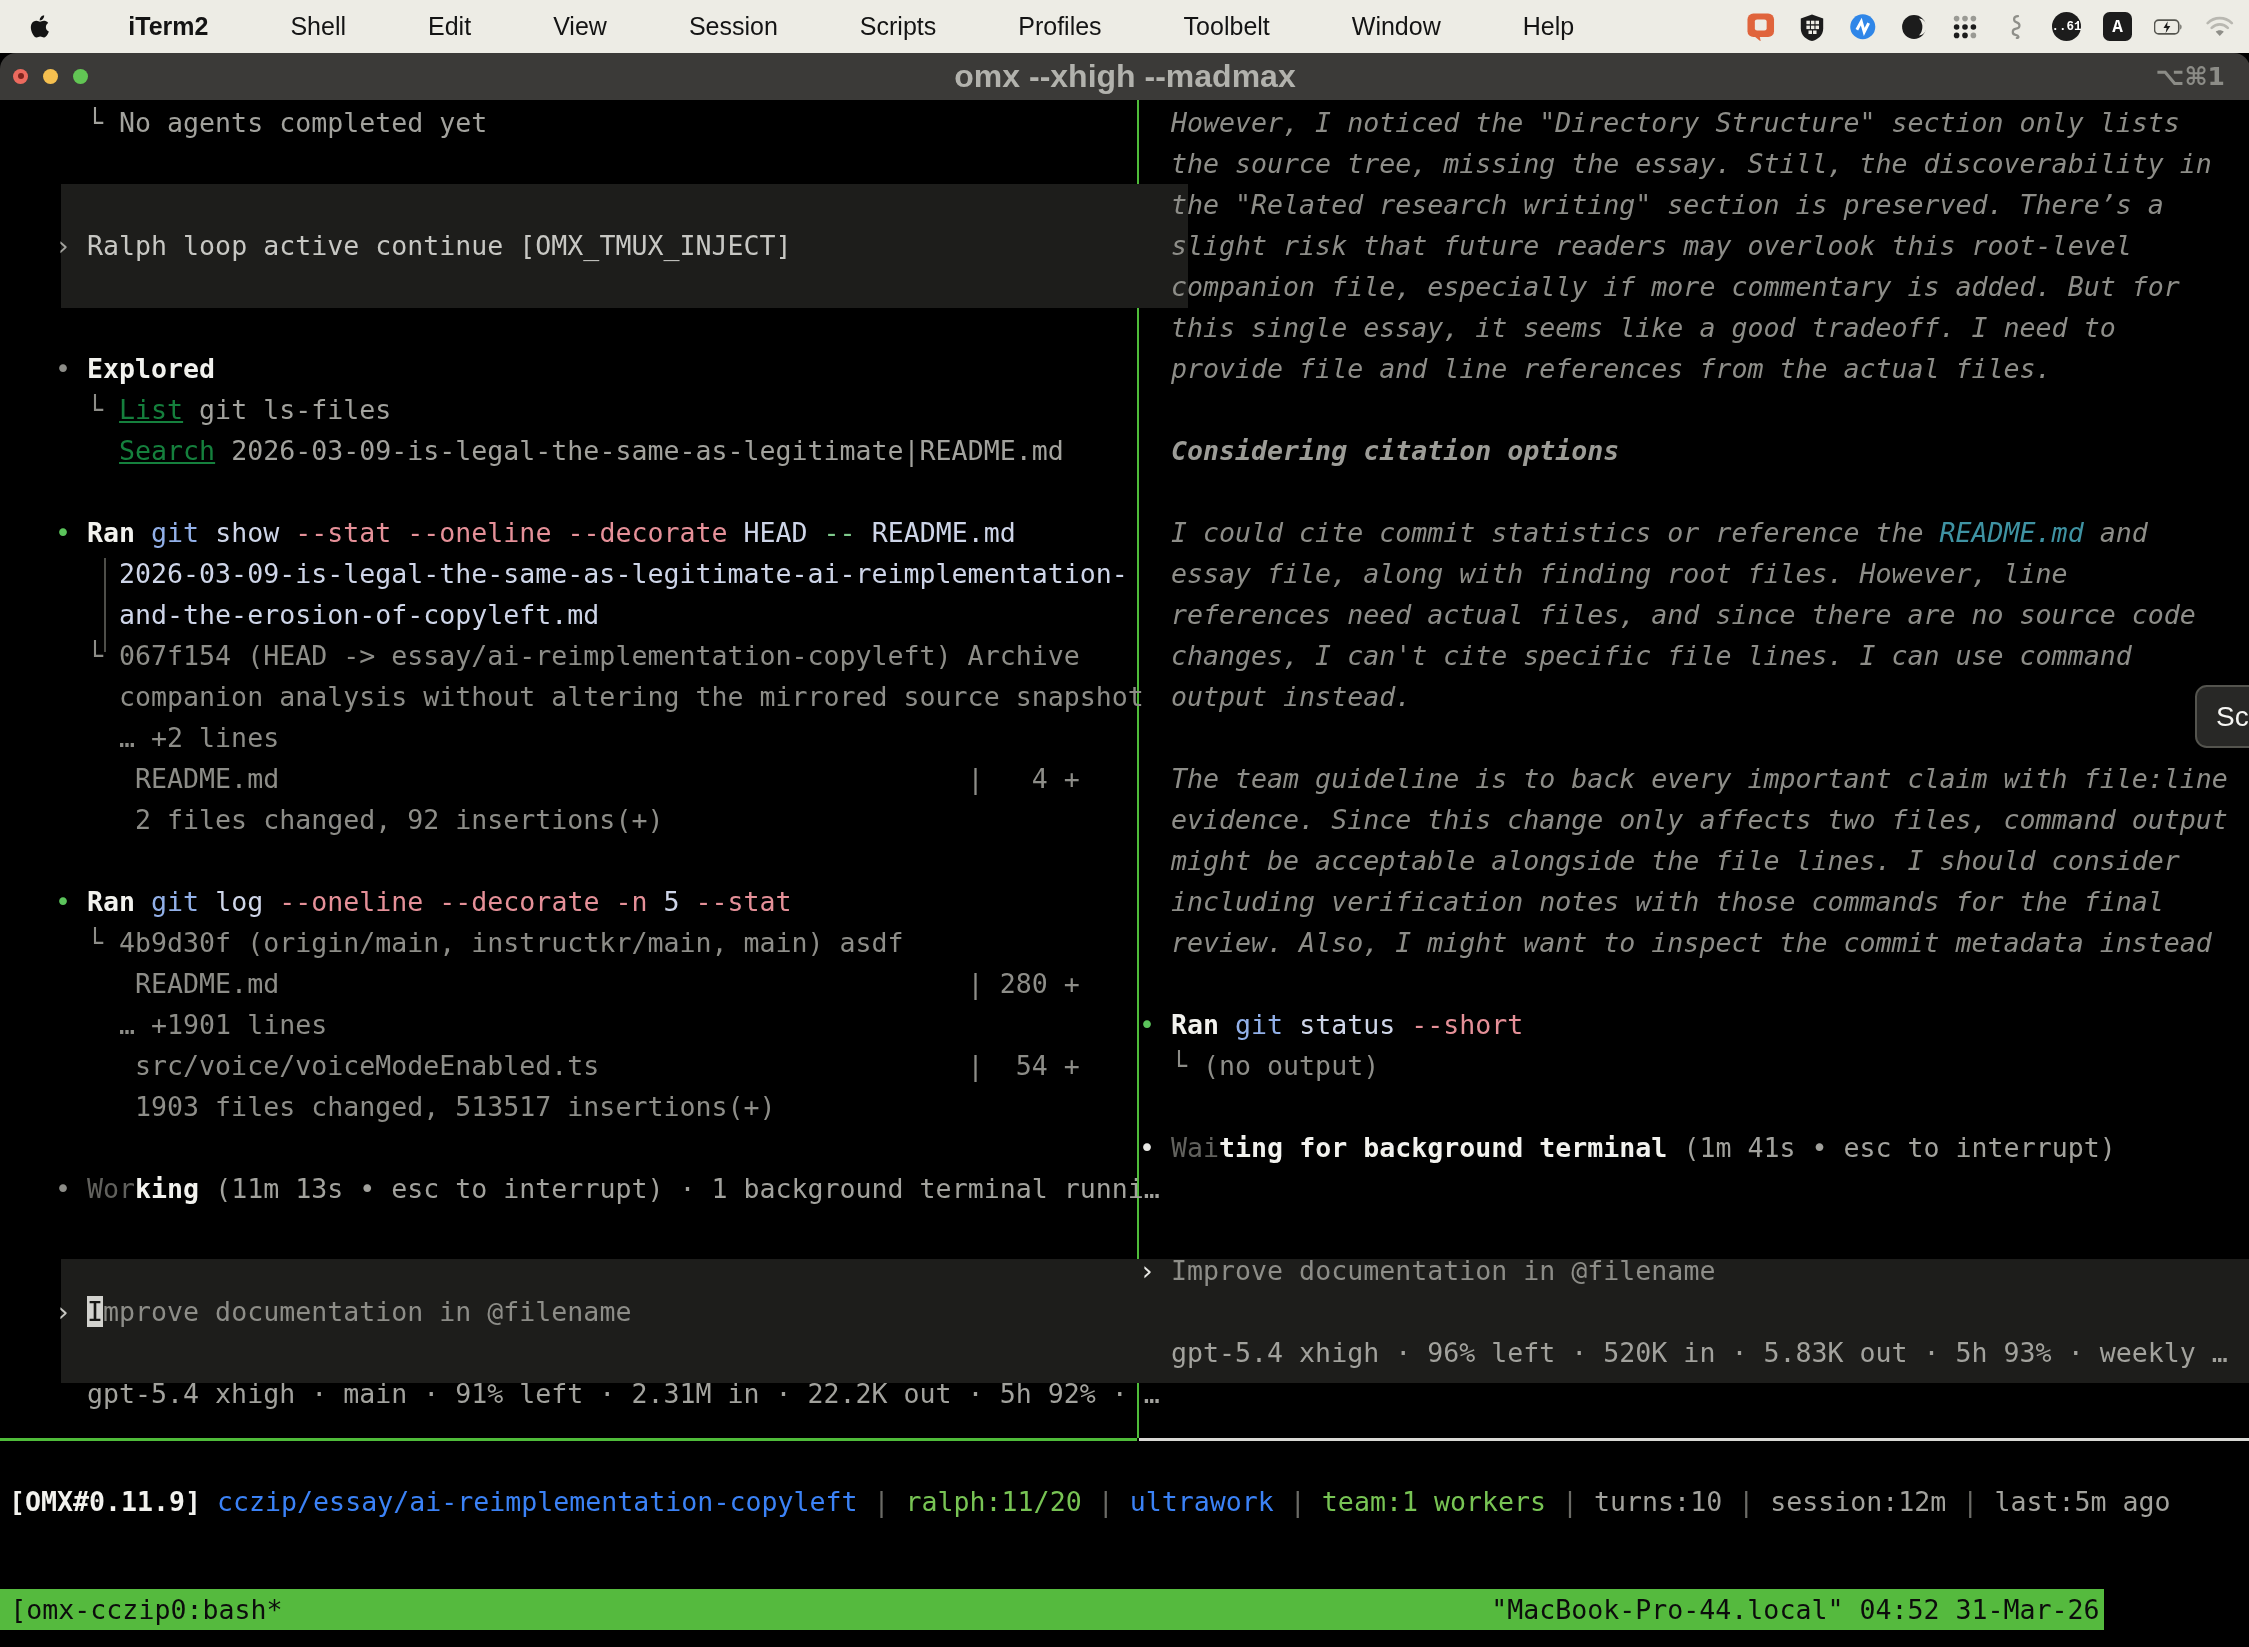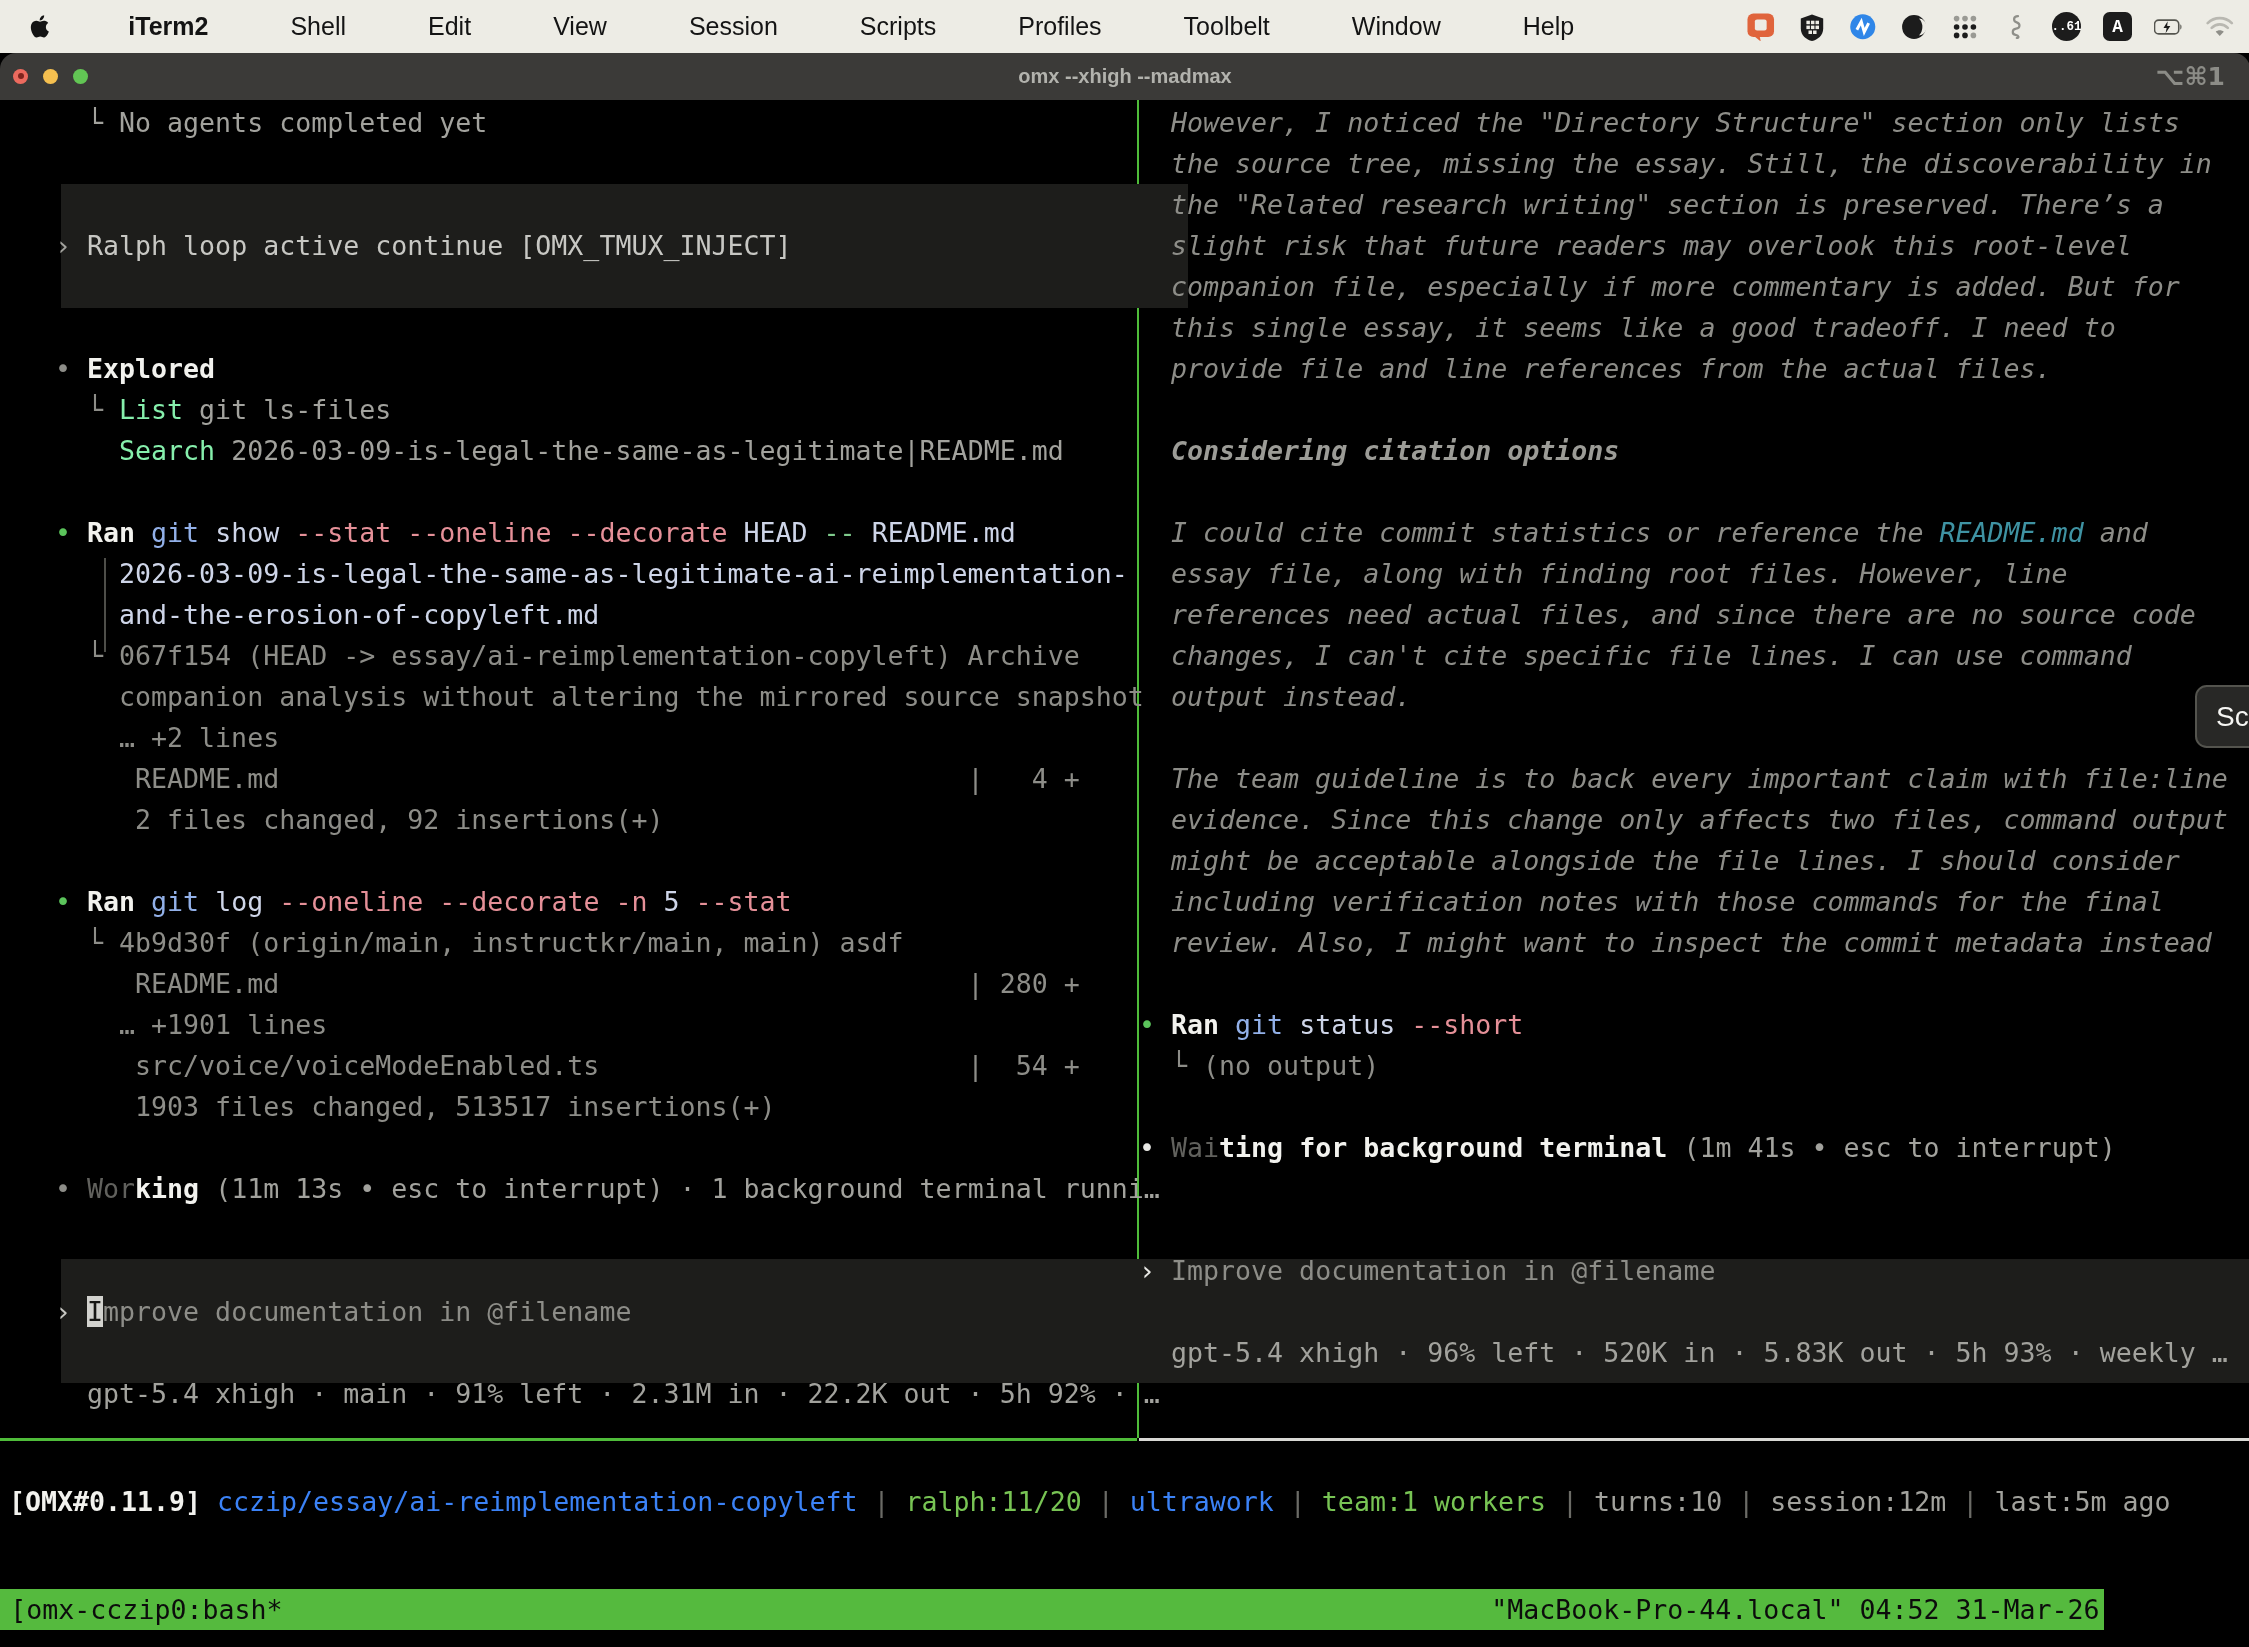--- a/index.html
+++ b/index.html
@@ -22,21 +22,21 @@
   
   .titlebar { position:absolute; left:0; top:53px; width:2250px; height:47px; background:#3b3a38;
               border-radius:16px 16px 0 0; }
   .tl { position:absolute; top:69px; width:14.8px; height:14.8px; border-radius:50%; }
   .tl.red { left:13.3px; background:#ec6a5e; }
   .tl.red::after { content:""; position:absolute; left:4.4px; top:4.4px; width:5.9px; height:5.9px;
                    border-radius:50%; background:#7e241d; }
   .tl.yellow { left:43px; background:#f5bf4f; }
   .tl.green { left:73px; background:#62c554; }
   .title-text { position:absolute; top:53px; left:0; width:100%; height:47px; line-height:47px;
-                text-align:center; color:#b2b2ad; font-weight:700; font-size:20px; }
+                text-align:center; color:#b2b2ad; font-weight:700; font-size:32px; }
   .title-shortcut { position:absolute; top:53px; right:25px; height:47px; line-height:47px;
                     color:#8c8c87; font-size:25px; font-family:"DejaVu Sans", sans-serif; font-weight:700; }
 
   
   .term { position:absolute; left:0; top:100px; width:2250px; height:1548px; background:#000; }
   .pane { position:absolute; top:0; overflow:hidden; }
   .pane-left  { left:16px; width:1137px; height:1338px;margin-left:39px; }
   .pane-right { left:1139px; width:1111px; height:1338px; }
   .rows { position:relative; z-index:2; padding-top:1.5px; }
   .row { height:41px; line-height:41px; white-space:pre;
@@ -56,21 +56,21 @@
   .s-go  { color:#8d8d88; }
   .s-lg  { color:#c7c7c3; }
   .s-bw  { color:#f2f2ee; font-weight:700; }
   .s-w   { color:#e9e9e5; }
   .s-dm  { color:#61615d; }
   .s-bl  { color:#92b0e8; }
   .s-lv  { color:#ced5e8; }
   .s-rs  { color:#e59098; }
   .s-gb  { color:#5bc45b; }
   .s-gd2 { color:#7fca8c; }
-  .s-cy  { color:#86efac; }
+  .s-cy  { color:#15803d;text-decoration:underline; }
   .s-tl  { color:#3f93a3; font-style:italic; }
   .s-it  { color:#8d8d88; font-style:italic; }
   .s-bi  { color:#9c9c97; font-style:italic; font-weight:700; }
   .s-cur { background:#d2d2ce; color:#161614; }
   .s-scy { color:#3b82f6; }
   .s-sgr { color:#78c454; }
   .s-sep { color:#6b6b66; }
 
   
   .omx-status { position:absolute; left:0; top:1481px; width:2250px; height:41px; padding-left:8.9px; }

